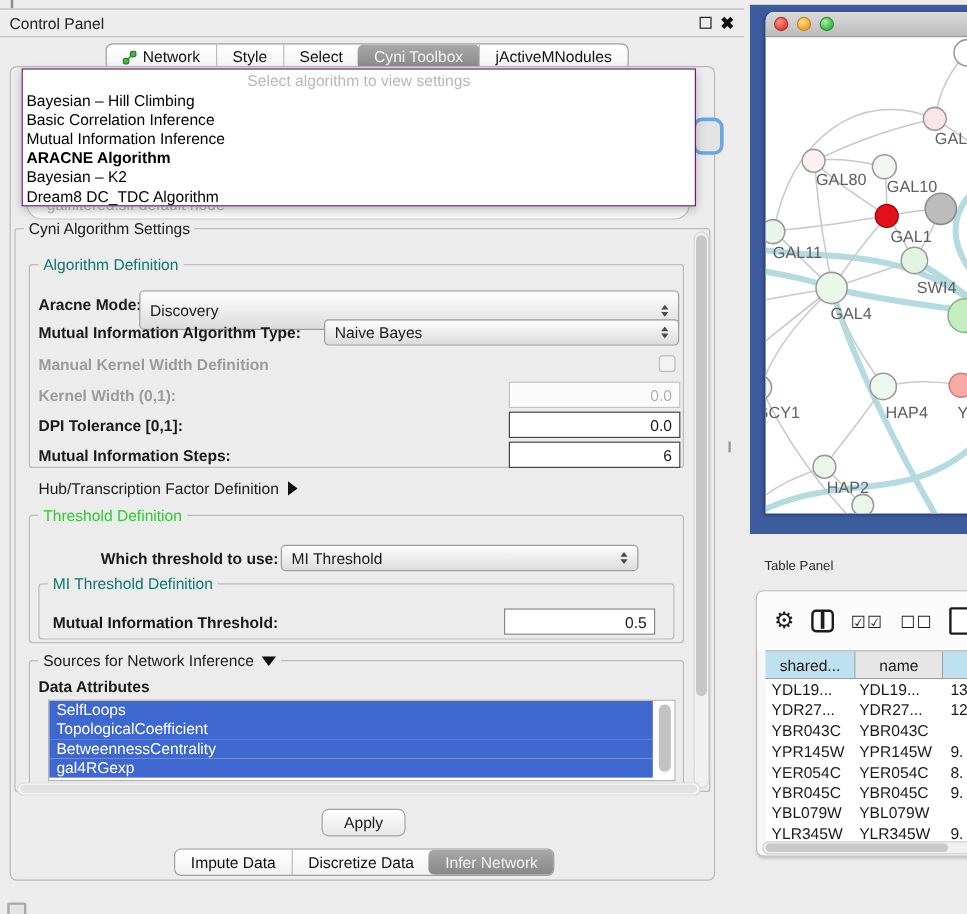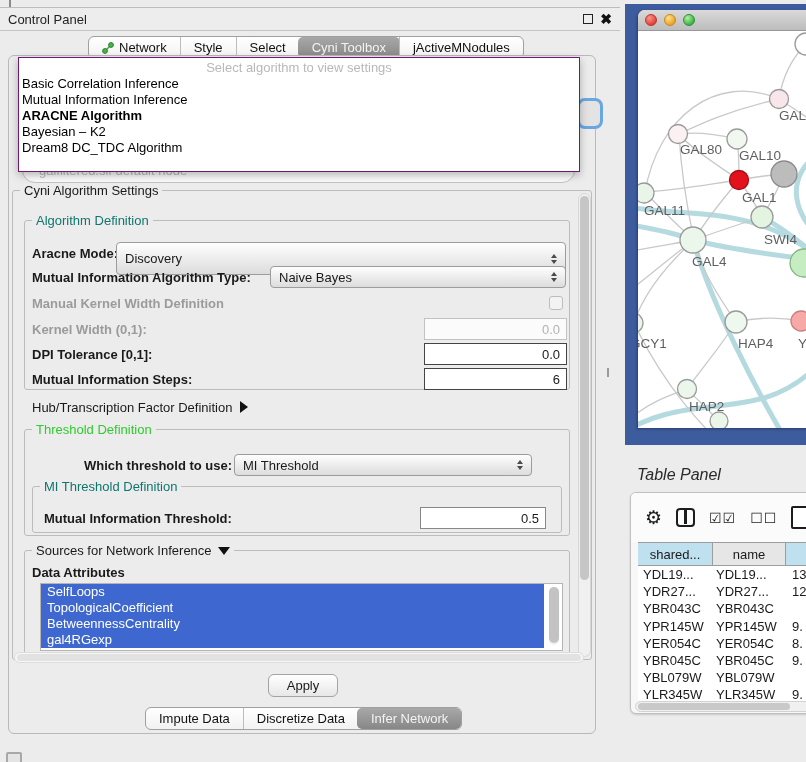--- a/index.html
+++ b/index.html
@@ -109,21 +109,21 @@
   .net-titlebar { position:absolute; left:0; top:0; width:100%; height:21px;
     background:linear-gradient(#d9d9d9,#bdbdbd); border-bottom:1px solid #989898;
     display:flex; align-items:center; padding-left:7px; gap:7px; }
   .tl { width:12px; height:12px; border-radius:50%; }
   .tl-red { background:radial-gradient(circle at 35% 30%, #ff9489, #e0443a 70%); border:1px solid #b5362c; }
   .tl-yellow { background:radial-gradient(circle at 35% 30%, #ffe08a, #eda32b 70%); border:1px solid #c08a1f; }
   .tl-green { background:radial-gradient(circle at 35% 30%, #b6eda0, #39b54a 70%); border:1px solid #2f8f3a; }
   .net-svg { position:absolute; left:0; top:21px; }
 
   
-  .tp-title { left:637px; top:466px; font-size:16px; color:#2a2a2a;font-style:italic; }
+  .tp-title { left:637px; top:466px; font-size:11px; color:#2a2a2a; }
   .table-window { left:630px; top:492px; width:190px; height:222px; background:#f7f7f7;
     border:1px solid #c0c0c0; border-radius:6px; box-shadow:0 1px 2px rgba(0,0,0,.15); overflow:hidden; }
   .tp-toolbar { position:absolute; left:0; top:0; width:100%; height:49px;
     display:flex; align-items:center; gap:14px; padding-left:14px; background:#fbfbfb; }
   .gear-ic { font-size:19px; color:#1c1c1c; line-height:19px; }
   .cols-ic { width:19px; height:19px; border:2.5px solid #1c1c1c; border-radius:4px; position:relative; }
   .cols-ic::after { content:""; position:absolute; left:6px; top:0; width:2.5px; height:14px; background:#1c1c1c; }
   .cb-pair { font-size:14px; color:#1c1c1c; letter-spacing:1px; }
   .doc-ic { width:18px; height:23px; border:2.5px solid #1c1c1c; border-radius:2px; background:#fff; }
   .tp-header { position:absolute; left:7px; top:49px; width:200px; height:24px; display:flex;
@@ -182,20 +182,21 @@
   <div class="abs panel-body"></div>
 
   <div class="abs blue-frag"></div>
 
   <div class="abs ghost-combo">
     <span>galfiltered.sif default node</span>
   </div>
 
   <div class="abs popup">
     <div class="popup-prompt">Select algorithm to view settings</div>
+    <div class="popup-item">Bayesian – Hill Climbing</div>
     <div class="popup-item">Basic Correlation Inference</div>
     <div class="popup-item">Mutual Information Inference</div>
     <div class="popup-item boldsel">ARACNE Algorithm</div>
     <div class="popup-item">Bayesian – K2</div>
     <div class="popup-item">Dream8 DC_TDC Algorithm</div>
   </div>
 
   <div class="abs fieldset" style="left:12px; top:190px; width:580px; height:470px;">
     <span class="legend">Cyni Algorithm Settings</span>
   </div>

